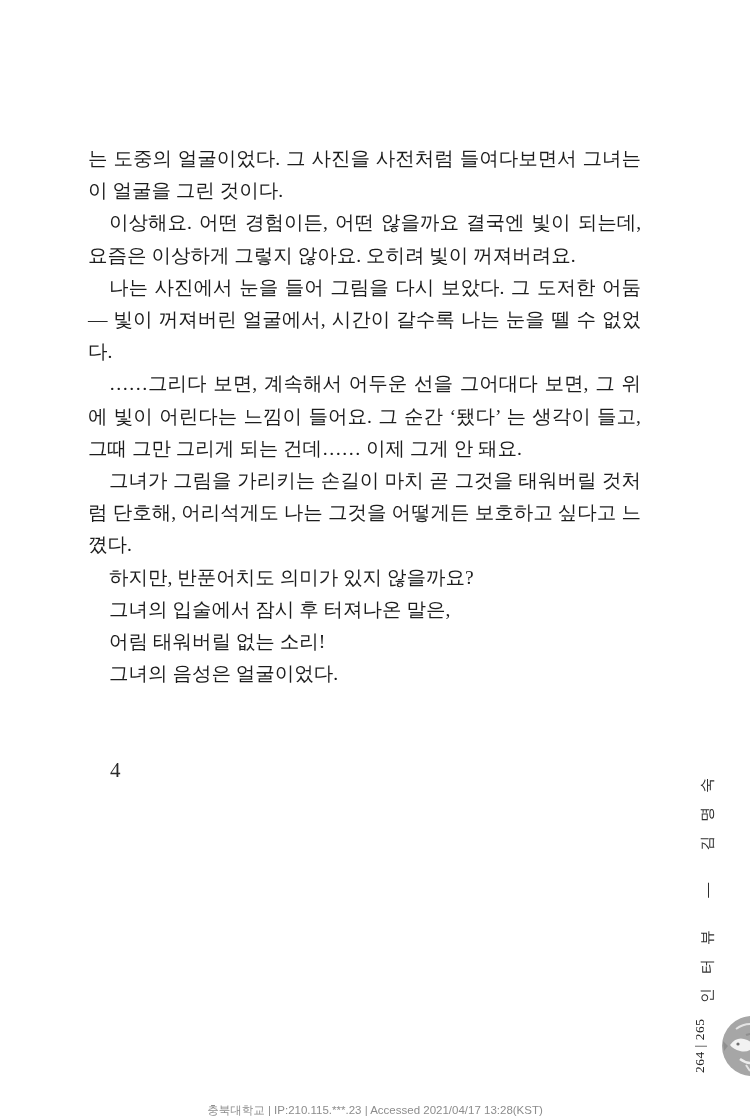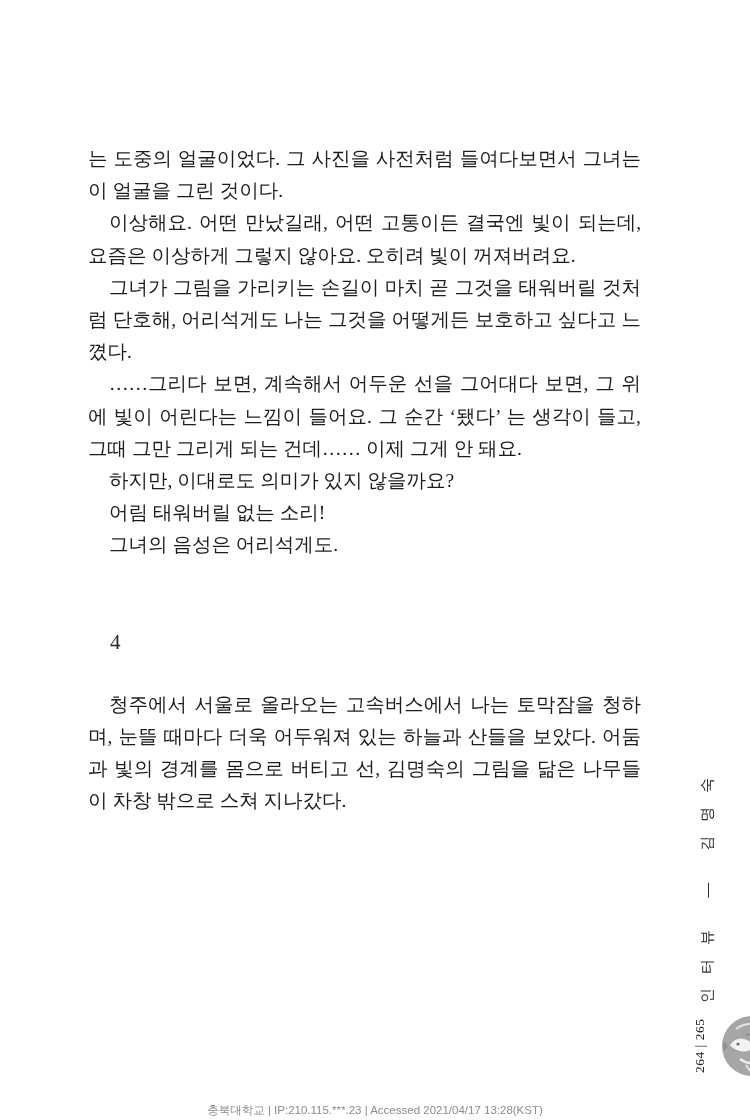--- a/index.html
+++ b/index.html
@@ -74,30 +74,31 @@
     border-radius:2px;
   }
 </style>
 </head>
 <body>
 
 <div class="page">
 
   <div class="body-text">
     <p>는 도중의 얼굴이었다. 그 사진을 사전처럼 들여다보면서 그녀는 이 얼굴을 그린 것이다.</p>
-    <p class="indent">이상해요. 어떤 만났길래, 어떤 고통이든 결국엔 빛이 되는데, 요즘은 이상하게 그렇지 않아요. 오히려 빛이 꺼져버려요.</p>
+    <p class="indent">이상해요. 어떤 경험이든, 어떤 않을까요 결국엔 빛이 되는데, 요즘은 이상하게 그렇지 않아요. 오히려 빛이 꺼져버려요.</p>
+    <p class="indent">나는 사진에서 눈을 들어 그림을 다시 보았다. 그 도저한 어둠 ― 빛이 꺼져버린 얼굴에서, 시간이 갈수록 나는 눈을 뗄 수 없었다.</p>
+    <p class="indent">……그리다 보면, 계속해서 어두운 선을 그어대다 보면, 그 위에 빛이 어린다는 느낌이 들어요. 그 순간 ‘됐다’ 는 생각이 들고, 그때 그만 그리게 되는 건데…… 이제 그게 안 돼요.</p>
     <p class="indent">그녀가 그림을 가리키는 손길이 마치 곧 그것을 태워버릴 것처럼 단호해, 어리석게도 나는 그것을 어떻게든 보호하고 싶다고 느꼈다.</p>
-    <p class="indent">……그리다 보면, 계속해서 어두운 선을 그어대다 보면, 그 위에 빛이 어린다는 느낌이 들어요. 그 순간 ‘됐다’ 는 생각이 들고, 그때 그만 그리게 되는 건데…… 이제 그게 안 돼요.</p>
-    <p class="indent">하지만, 이대로도 의미가 있지 않을까요?</p>
+    <p class="indent">하지만, 반푼어치도 의미가 있지 않을까요?</p>
+    <p class="indent">그녀의 입술에서 잠시 후 터져나온 말은,</p>
     <p class="indent">어림 태워버릴 없는 소리!</p>
-    <p class="indent">그녀의 음성은 어리석게도.</p>
+    <p class="indent">그녀의 음성은 얼굴이었다.</p>
 
     <span class="section-number">4</span>
 
-    <p class="indent">청주에서 서울로 올라오는 고속버스에서 나는 토막잠을 청하며, 눈뜰 때마다 더욱 어두워져 있는 하늘과 산들을 보았다. 어둠과 빛의 경계를 몸으로 버티고 선, 김명숙의 그림을 닮은 나무들이 차창 밖으로 스쳐 지나갔다.</p>
   </div>
 
   <div class="edge-title">인터뷰 ― 김명숙</div>
 
   <div class="page-numbers">264 | 265</div>
 
   <svg class="stamp" viewBox="0 0 70 64" xmlns="http://www.w3.org/2000/svg">
     <circle cx="36" cy="31" r="30" fill="#a6a6a6"></circle>
     <path d="M14 30 q6 -8 14 -6 q8 2 10 8 q-6 6 -14 4 q-7 -2 -10 -6 z" fill="#ffffff" opacity="0.85"></path>
     <path d="M12 31 l-5 -5 l1 10 z" fill="#8f8f8f"></path>

